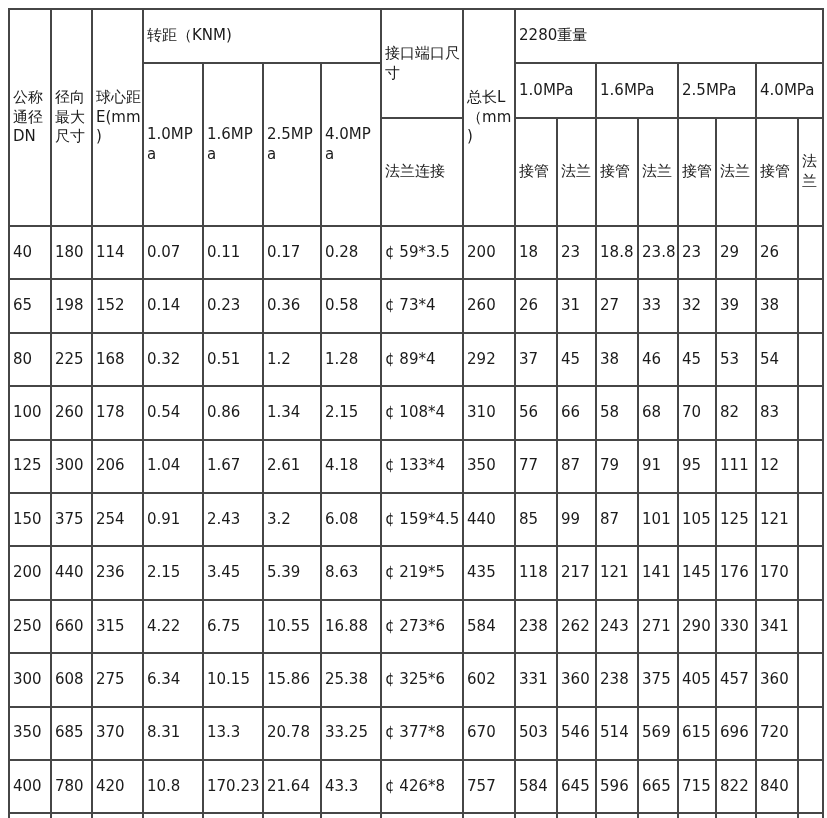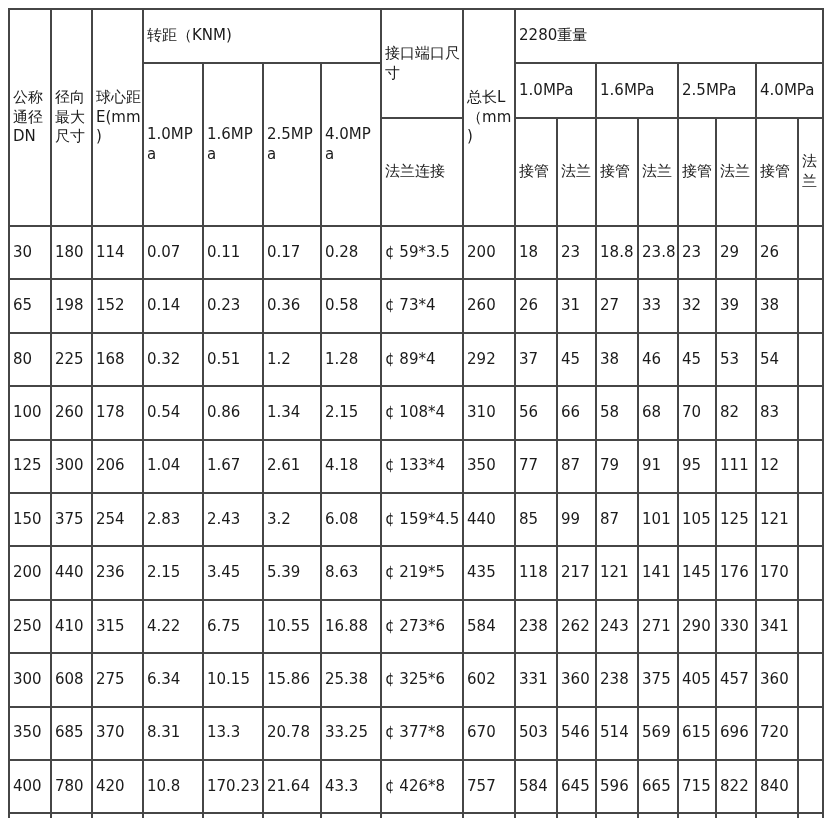--- a/index.html
+++ b/index.html
@@ -94,21 +94,21 @@
         <th>接管</th>
         <th>法兰</th>
         <th>接管</th>
         <th>法兰</th>
         <th>接管</th>
         <th>法兰</th>
       </tr>
     </thead>
     <tbody>
         <tr>
-          <td>30</td>
+          <td>40</td>
           <td>180</td>
           <td>114</td>
           <td>0.07</td>
           <td>0.11</td>
           <td>0.17</td>
           <td>0.28</td>
           <td>¢ 59*3.5</td>
           <td>200</td>
           <td>18</td>
           <td>23</td>
@@ -192,21 +192,21 @@
           <td>91</td>
           <td>95</td>
           <td>111</td>
           <td>12</td>
           <td></td>
         </tr>
         <tr>
           <td>150</td>
           <td>375</td>
           <td>254</td>
-          <td>2.83</td>
+          <td>0.91</td>
           <td>2.43</td>
           <td>3.2</td>
           <td>6.08</td>
           <td>¢ 159*4.5</td>
           <td>440</td>
           <td>85</td>
           <td>99</td>
           <td>87</td>
           <td>101</td>
           <td>105</td>
@@ -228,21 +228,21 @@
           <td>217</td>
           <td>121</td>
           <td>141</td>
           <td>145</td>
           <td>176</td>
           <td>170</td>
           <td></td>
         </tr>
         <tr>
           <td>250</td>
-          <td>410</td>
+          <td>660</td>
           <td>315</td>
           <td>4.22</td>
           <td>6.75</td>
           <td>10.55</td>
           <td>16.88</td>
           <td>¢ 273*6</td>
           <td>584</td>
           <td>238</td>
           <td>262</td>
           <td>243</td>

